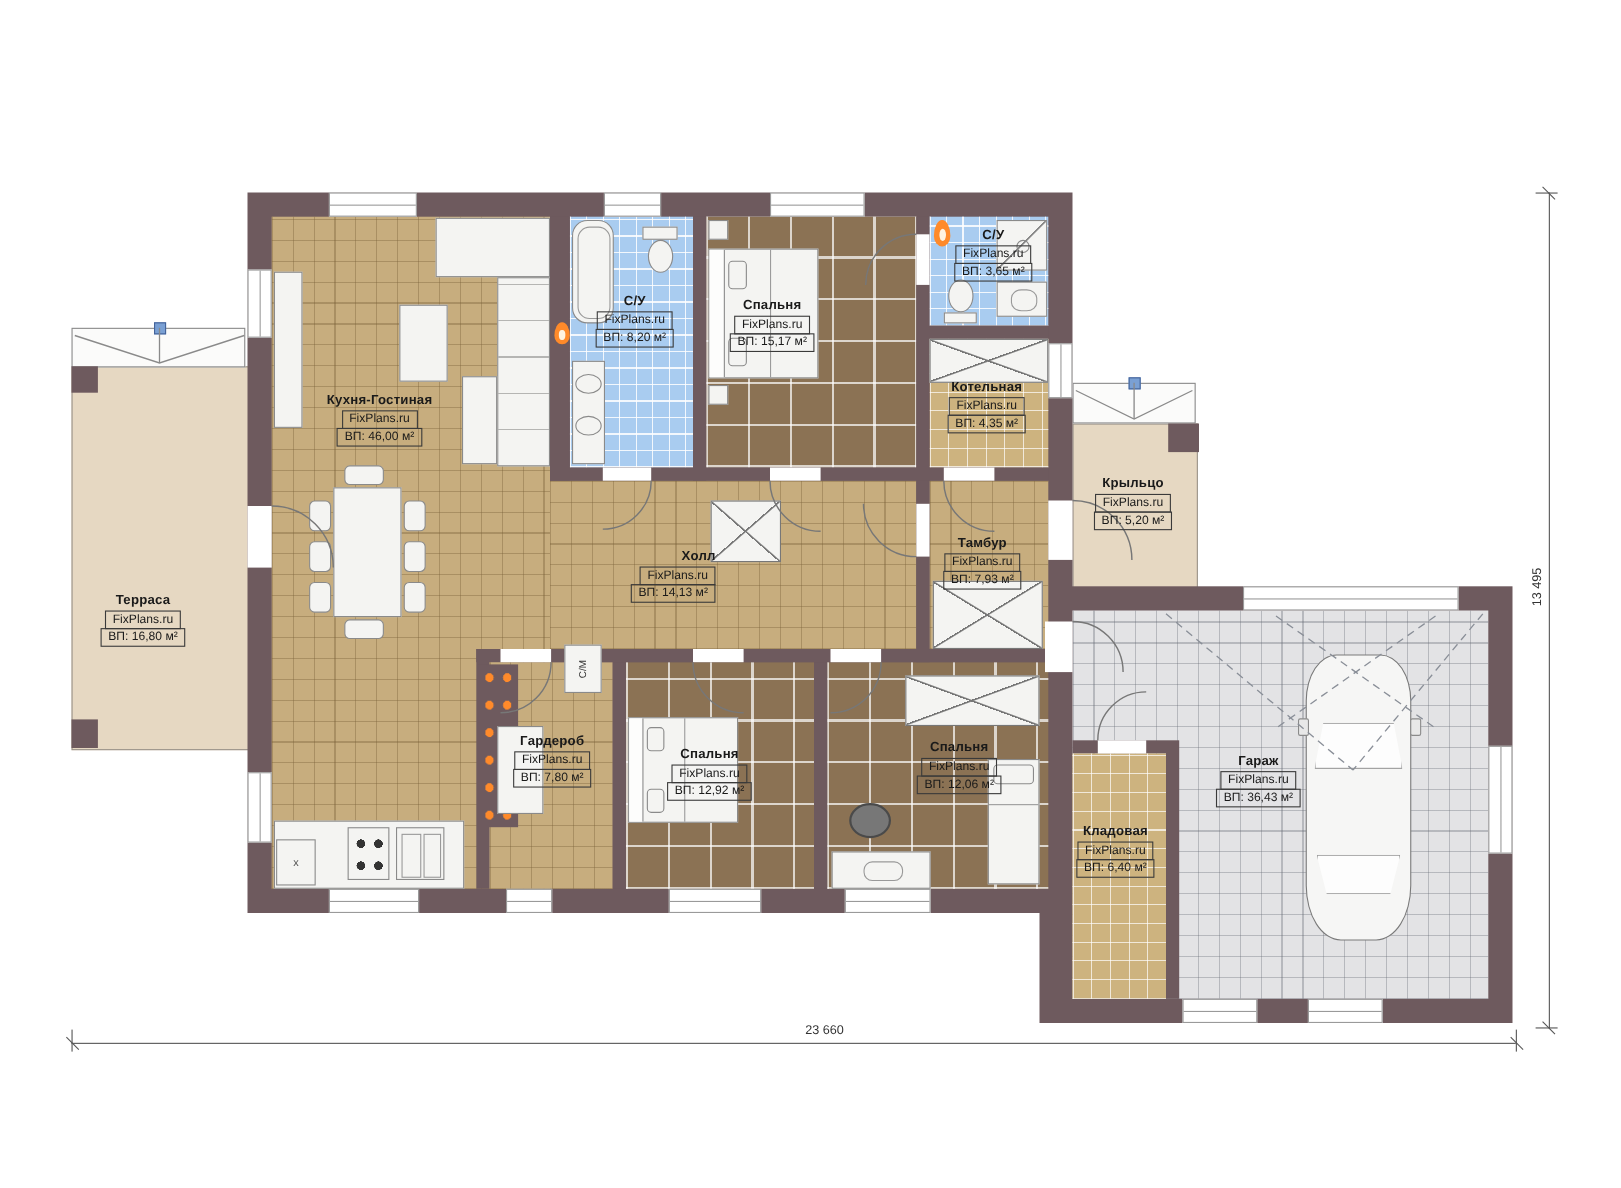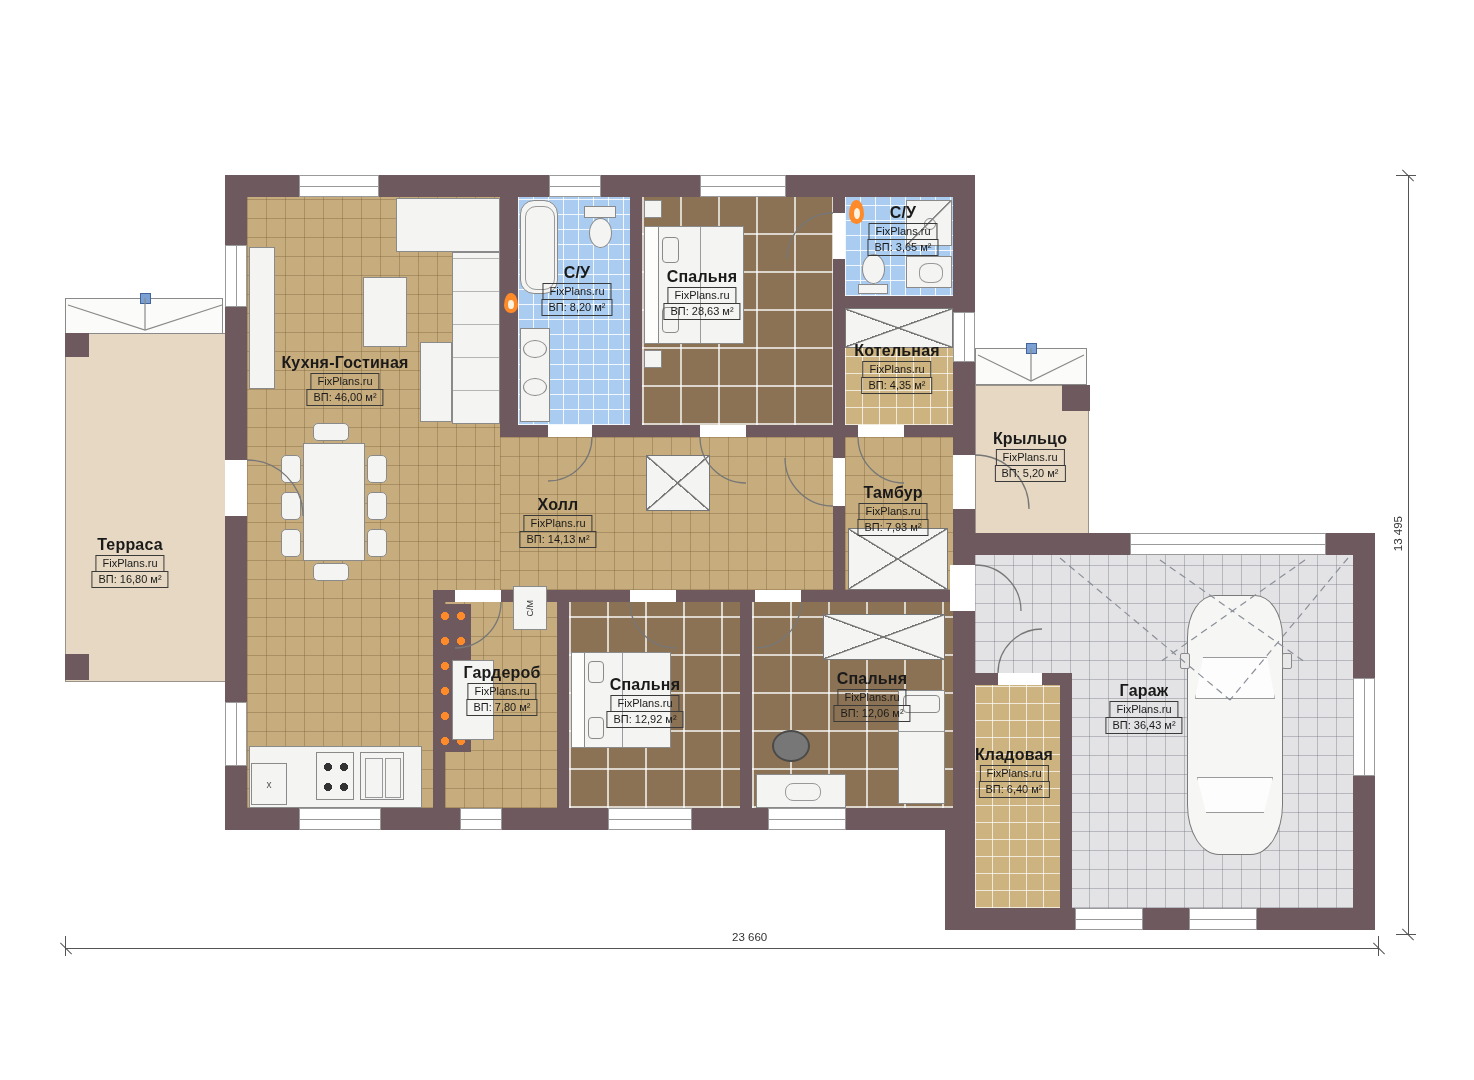--- a/index.html
+++ b/index.html
@@ -27,21 +27,21 @@
   .outlined{border:1px solid #9a9389;}
   .furn{position:absolute;background:#f4f4f2;border:1px solid #8a8a8a;box-sizing:border-box;}
   .xbox{position:absolute;background-color:#f4f4f2;border:1px solid #777;box-sizing:border-box;background-image:
     linear-gradient(to top right,rgba(0,0,0,0) calc(50% - 1px),#777 calc(50% - 1px) calc(50% + 0px),rgba(0,0,0,0) calc(50% + 1px)),
     linear-gradient(to bottom right,rgba(0,0,0,0) calc(50% - 1px),#777 calc(50% - 1px) calc(50% + 0px),rgba(0,0,0,0) calc(50% + 1px));}
   .gap{position:absolute;background:#fff;}
   .window{position:absolute;background:#fff;border:1px solid #9a9a9a;box-sizing:border-box;background-repeat:no-repeat;background-position:center;}
   .window.h{background-image:linear-gradient(#9a9a9a,#9a9a9a);background-size:100% 1px;}
   .window.v{background-image:linear-gradient(#9a9a9a,#9a9a9a);background-size:1px 100%;}
   .room-label{position:absolute;transform:translateX(-50%);display:flex;flex-direction:column;align-items:center;z-index:30;}
-  .rl-name{font-weight:bold;font-size:16px;line-height:14px;margin-bottom:3px;white-space:nowrap;letter-spacing:.2px;}
+  .rl-name{font-weight:bold;font-size:12px;line-height:14px;margin-bottom:3px;white-space:nowrap;letter-spacing:.2px;}
   .rl-box{border:1px solid #3a3a3a;padding:0 6px;font-size:11px;line-height:15px;white-space:nowrap;}
   .rl-box+.rl-box{margin-top:-1px;}
   .flame{position:absolute;background:#ff8a2a;border-radius:50% 50% 50% 50%/62% 62% 40% 40%;}
   .flame:after{content:"";position:absolute;left:30%;top:35%;width:40%;height:45%;background:#fff3e0;border-radius:50%;}
   .radiators{position:absolute;background:#6e5a5e;background-image:
     radial-gradient(circle 4px at 10px 12px,#ff8a2a 96%,rgba(0,0,0,0) 100%),
     radial-gradient(circle 4px at 26px 12px,#ff8a2a 96%,rgba(0,0,0,0) 100%);
     background-size:36px 25px;}
   .dimline{position:absolute;background:#555;}
   .dimtick{position:absolute;width:16px;height:1px;background:#555;transform:rotate(45deg);}
@@ -250,33 +250,33 @@
     <div class="rl-box">ВП: 46,00 м²</div>
   </div>
   <div class="room-label" style="left:577px;top:266px;">
     <div class="rl-name">С/У</div>
     <div class="rl-box">FixPlans.ru</div>
     <div class="rl-box">ВП: 8,20 м²</div>
   </div>
   <div class="room-label" style="left:702px;top:270px;">
     <div class="rl-name">Спальня</div>
     <div class="rl-box">FixPlans.ru</div>
-    <div class="rl-box">ВП: 28,63 м²</div>
+    <div class="rl-box">ВП: 15,17 м²</div>
   </div>
   <div class="room-label" style="left:903px;top:206px;">
     <div class="rl-name">С/У</div>
     <div class="rl-box">FixPlans.ru</div>
     <div class="rl-box">ВП: 3,65 м²</div>
   </div>
   <div class="room-label" style="left:897px;top:344px;">
     <div class="rl-name">Котельная</div>
     <div class="rl-box">FixPlans.ru</div>
     <div class="rl-box">ВП: 4,35 м²</div>
   </div>
-  <div class="room-label" style="left:558px;top:498px;">
+  <div class="room-label" style="left:612px;top:498px;align-items:flex-end;">
     <div class="rl-name">Холл</div>
     <div class="rl-box">FixPlans.ru</div>
     <div class="rl-box">ВП: 14,13 м²</div>
   </div>
   <div class="room-label" style="left:893px;top:486px;">
     <div class="rl-name">Тамбур</div>
     <div class="rl-box">FixPlans.ru</div>
     <div class="rl-box">ВП: 7,93 м²</div>
   </div>
   <div class="room-label" style="left:1030px;top:432px;">

